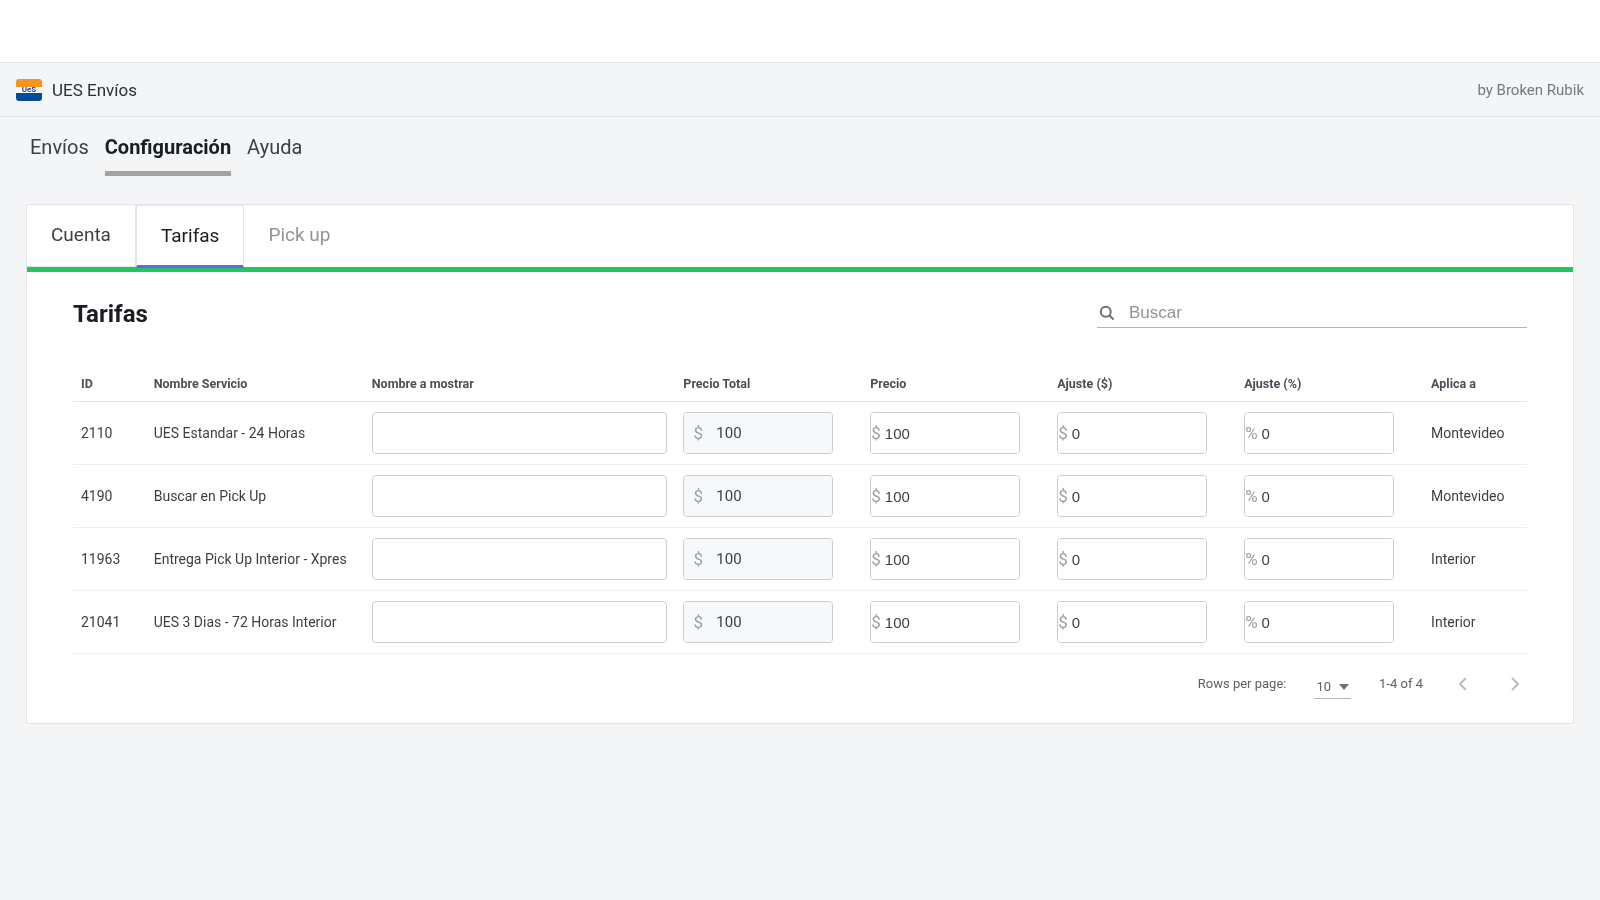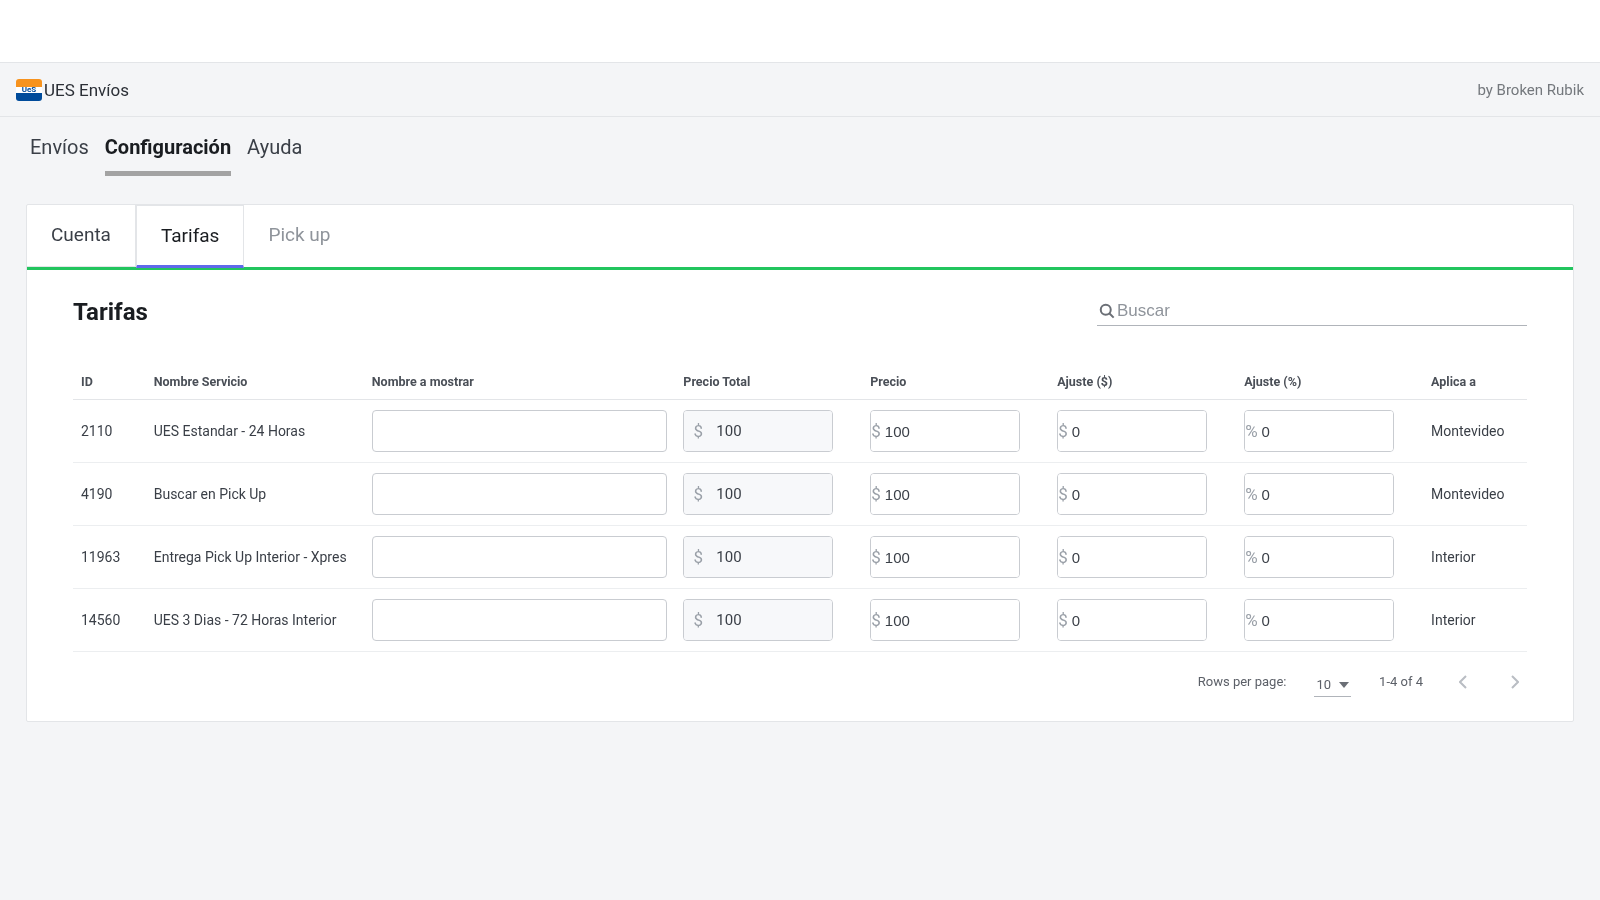--- a/index.html
+++ b/index.html
@@ -17,21 +17,21 @@
   .header {
     display: flex;
     align-items: center;
     justify-content: space-between;
     padding: 0 16px;
     height: 55px;
     border-top: 1px solid #e3e5e8;
     border-bottom: 1px solid #e3e5e8;
     background: #f4f5f7;
   }
-  .header-left { display: flex; align-items: center; gap: 2px; justify-content: center; }
+  .header-left { display: flex; align-items: center; gap: 10px; justify-content: center; }
   .logo {
     width: 26px; height: 22px;
     background: linear-gradient(#f7931e 0 35%, #fff 35% 65%, #004b9b 65% 100%);
     border-radius: 3px;
     display: flex; align-items: center; justify-content: center;
     font-size: 8px; font-weight: 700; color: #004b9b;
     position: relative;
   }
   .app-title { font-size: 17px; color: #2b2f36; font-weight: 400; }
   .header-right { font-size: 15px; color: #74787d; }
@@ -56,21 +56,21 @@
   
   .card {
     margin: 28px 26px 0 26px;
     background: #fff;
     border: 1px solid #e3e5e8;
     border-radius: 2px;
   }
   
   .sub-tabs {
     display: flex;
-    border-bottom: 3px solid #22c55e;
+    border-bottom: 5px solid #22c55e;
     text-align: right;
   }
   .sub-tab {
     font-size: 19px;
     color: #3a3f47;
     padding: 18px 24px;
     cursor: pointer;
     border-right: 1px solid transparent;
   }
   .sub-tab:first-child { border-right: 1px solid #e3e5e8; border-bottom: 1px solid #e3e5e8; }
@@ -84,21 +84,21 @@
   
   .content { padding: 28px 46px 20px 46px; }
   .content-header {
     display: flex;
     justify-content: space-between;
     align-items: flex-end;
     margin-bottom: 38px;
   }
   .section-title { font-size: 24px; font-weight: 700; color: #1a1d21; }
   .search-wrap {
-    display: flex; align-items: center; gap: 0;
+    display: flex; align-items: center; gap: 12px;
     border-bottom: 1px solid #b0b4ba;
     width: 430px;
     padding-bottom: 4px;
   }
   .search-input {
     border: none; outline: none; font-size: 17px; color: #555;
     flex: 1; background: transparent;
   }
   .search-input::placeholder { color: #8f949b; }
   
@@ -312,21 +312,21 @@
             </td>
             <td>
               <div class="num-field editable">
                 <div class="prefix">%</div>
                 <input class="num-val-input" value="0" style="">
               </div>
             </td>
             <td>Interior</td>
           </tr>
           <tr>
-            <td>14560</td>
+            <td>21041</td>
             <td>UES 3 Dias - 72 Horas Interior</td>
             <td><input class="text-input" value="" style=""></td>
             <td>
               <div class="num-field readonly">
                 <div class="prefix">$</div>
                 <div class="num-val">100</div>
               </div>
             </td>
             <td>
               <div class="num-field editable">

